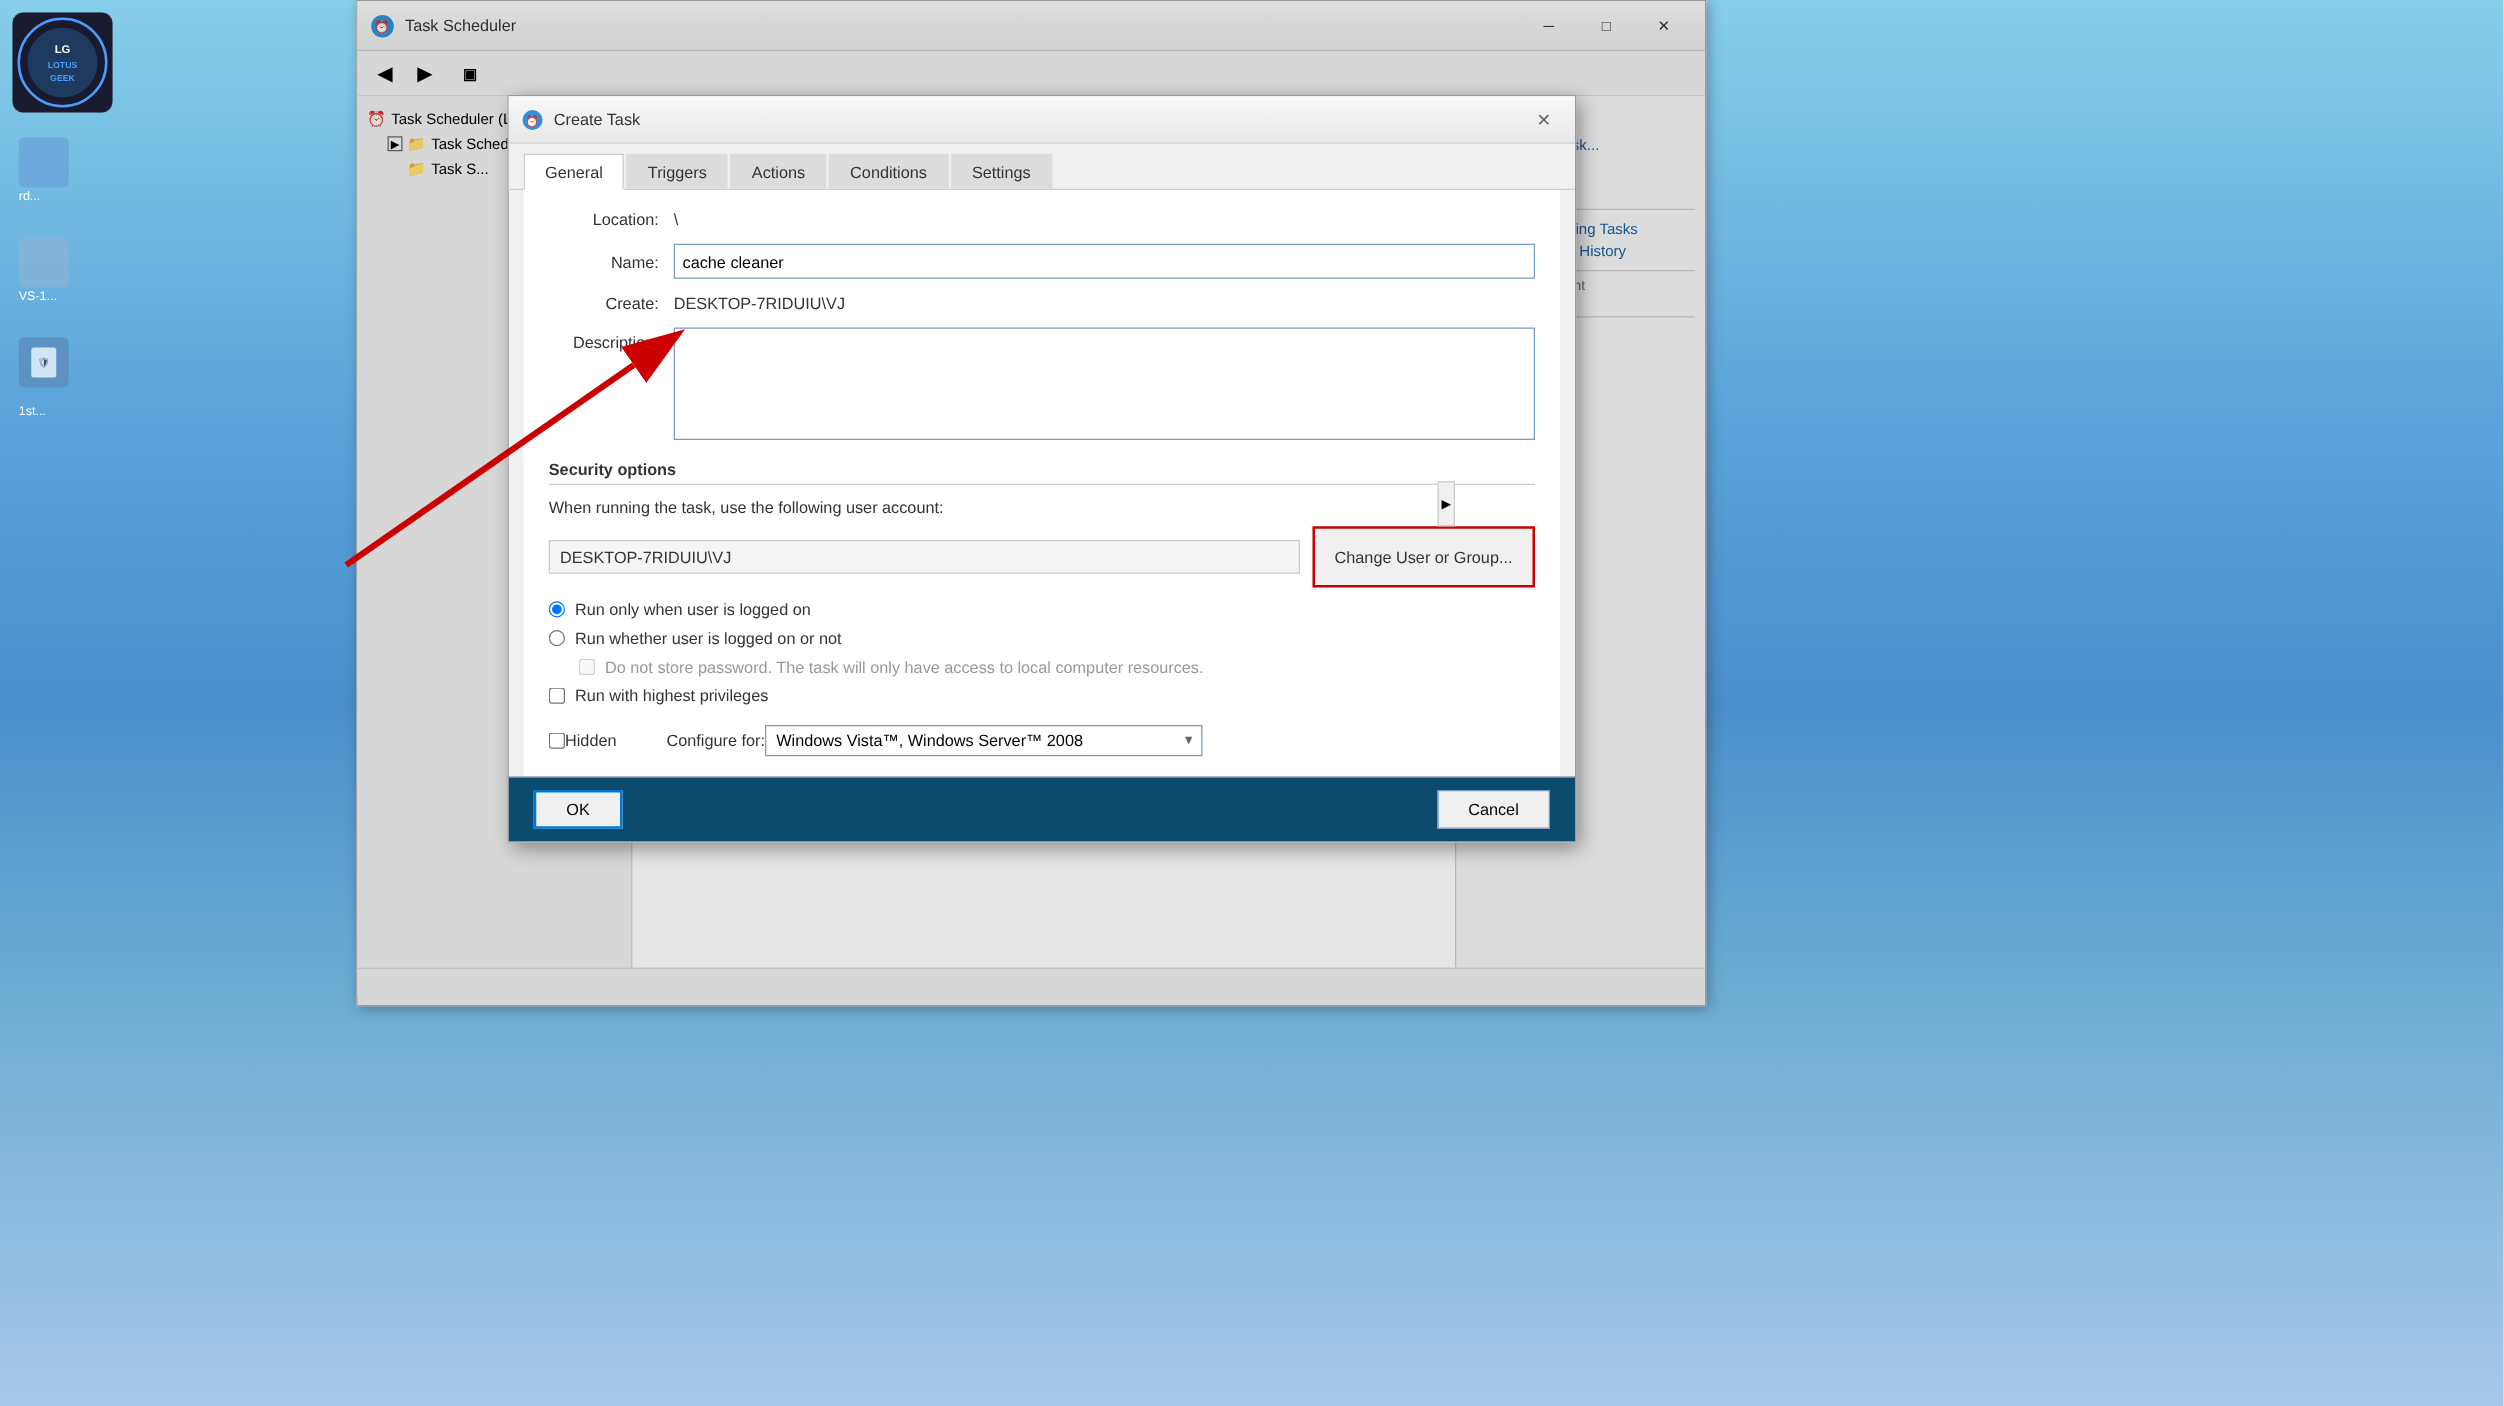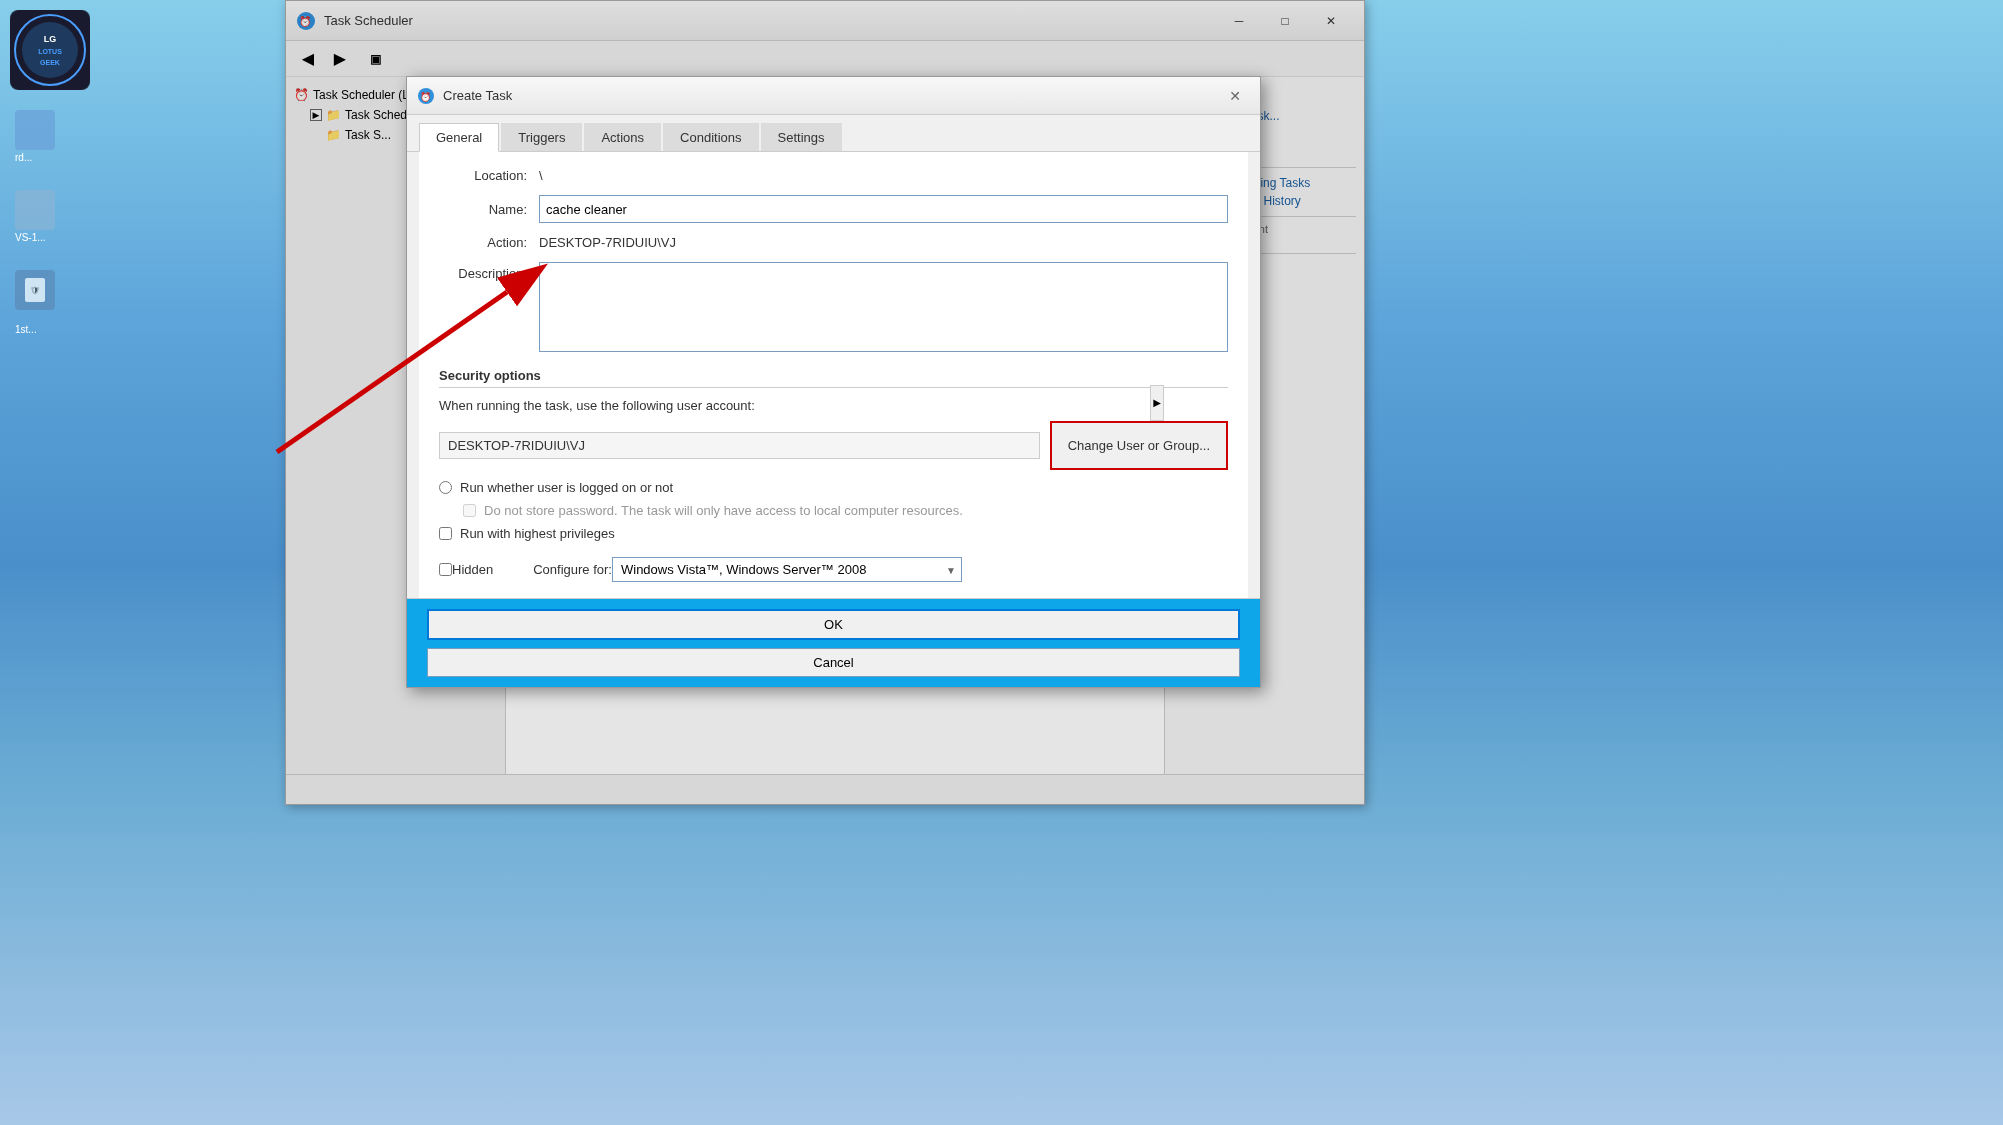--- a/index.html
+++ b/index.html
@@ -403,22 +403,21 @@
       font-size: 10px;
       color: #666;
     }
 
     .dialog-footer {
       display: flex;
       justify-content: space-between;
       padding: 10px 20px;
       gap: 8px;
       border-top: 1px solid #ccc;
-      background: #0ea5e9;
-      flex-direction: column;
+      background: #0c4a6e;
     }
 
     .footer-btn {
       padding: 6px 24px;
       font-size: 13px;
       cursor: pointer;
       border: 1px solid #7a9cc0;
       background: #f0f0f0;
     }
 
@@ -629,38 +628,42 @@
             <label class="form-label">Location:</label>
             <span class="form-static">\</span>
           </div>
 
           <div class="form-row">
             <label class="form-label">Name:</label>
             <input class="form-input" type="text" value="cache cleaner" style="">
           </div>
 
           <div class="form-row">
-            <label class="form-label">Action:</label>
+            <label class="form-label">Create:</label>
             <span class="form-static">DESKTOP-7RIDUIU\VJ</span>
           </div>
 
           <div class="form-row" style="align-items: flex-start;">
             <label class="form-label" style="padding-top: 4px;">Description:</label>
             <textarea class="form-textarea" style=""></textarea>
           </div>
 
           <div class="section-header">Security options</div>
 
           <div style="font-size:13px; color:#333; margin-bottom:8px;">When running the task, use the following user account:</div>
 
           <div class="security-row">
             <span class="user-account-text">DESKTOP-7RIDUIU\VJ</span>
             <button class="change-btn">Change User or Group...</button>
           </div>
 
+          <div class="radio-row">
+            <input type="radio" name="logon" id="radio1" checked="" style="">
+            <label class="radio-label" for="radio1">Run only when user is logged on</label>
+          </div>
 
           <div class="radio-row">
             <input type="radio" name="logon" id="radio2" style="">
             <label class="radio-label" for="radio2">Run whether user is logged on or not</label>
           </div>
 
           <div class="checkbox-row">
             <input type="checkbox" id="cb1" disabled="" style="">
             <label class="checkbox-label" for="cb1">Do not store password.  The task will only have access to local computer resources.</label>
           </div>

